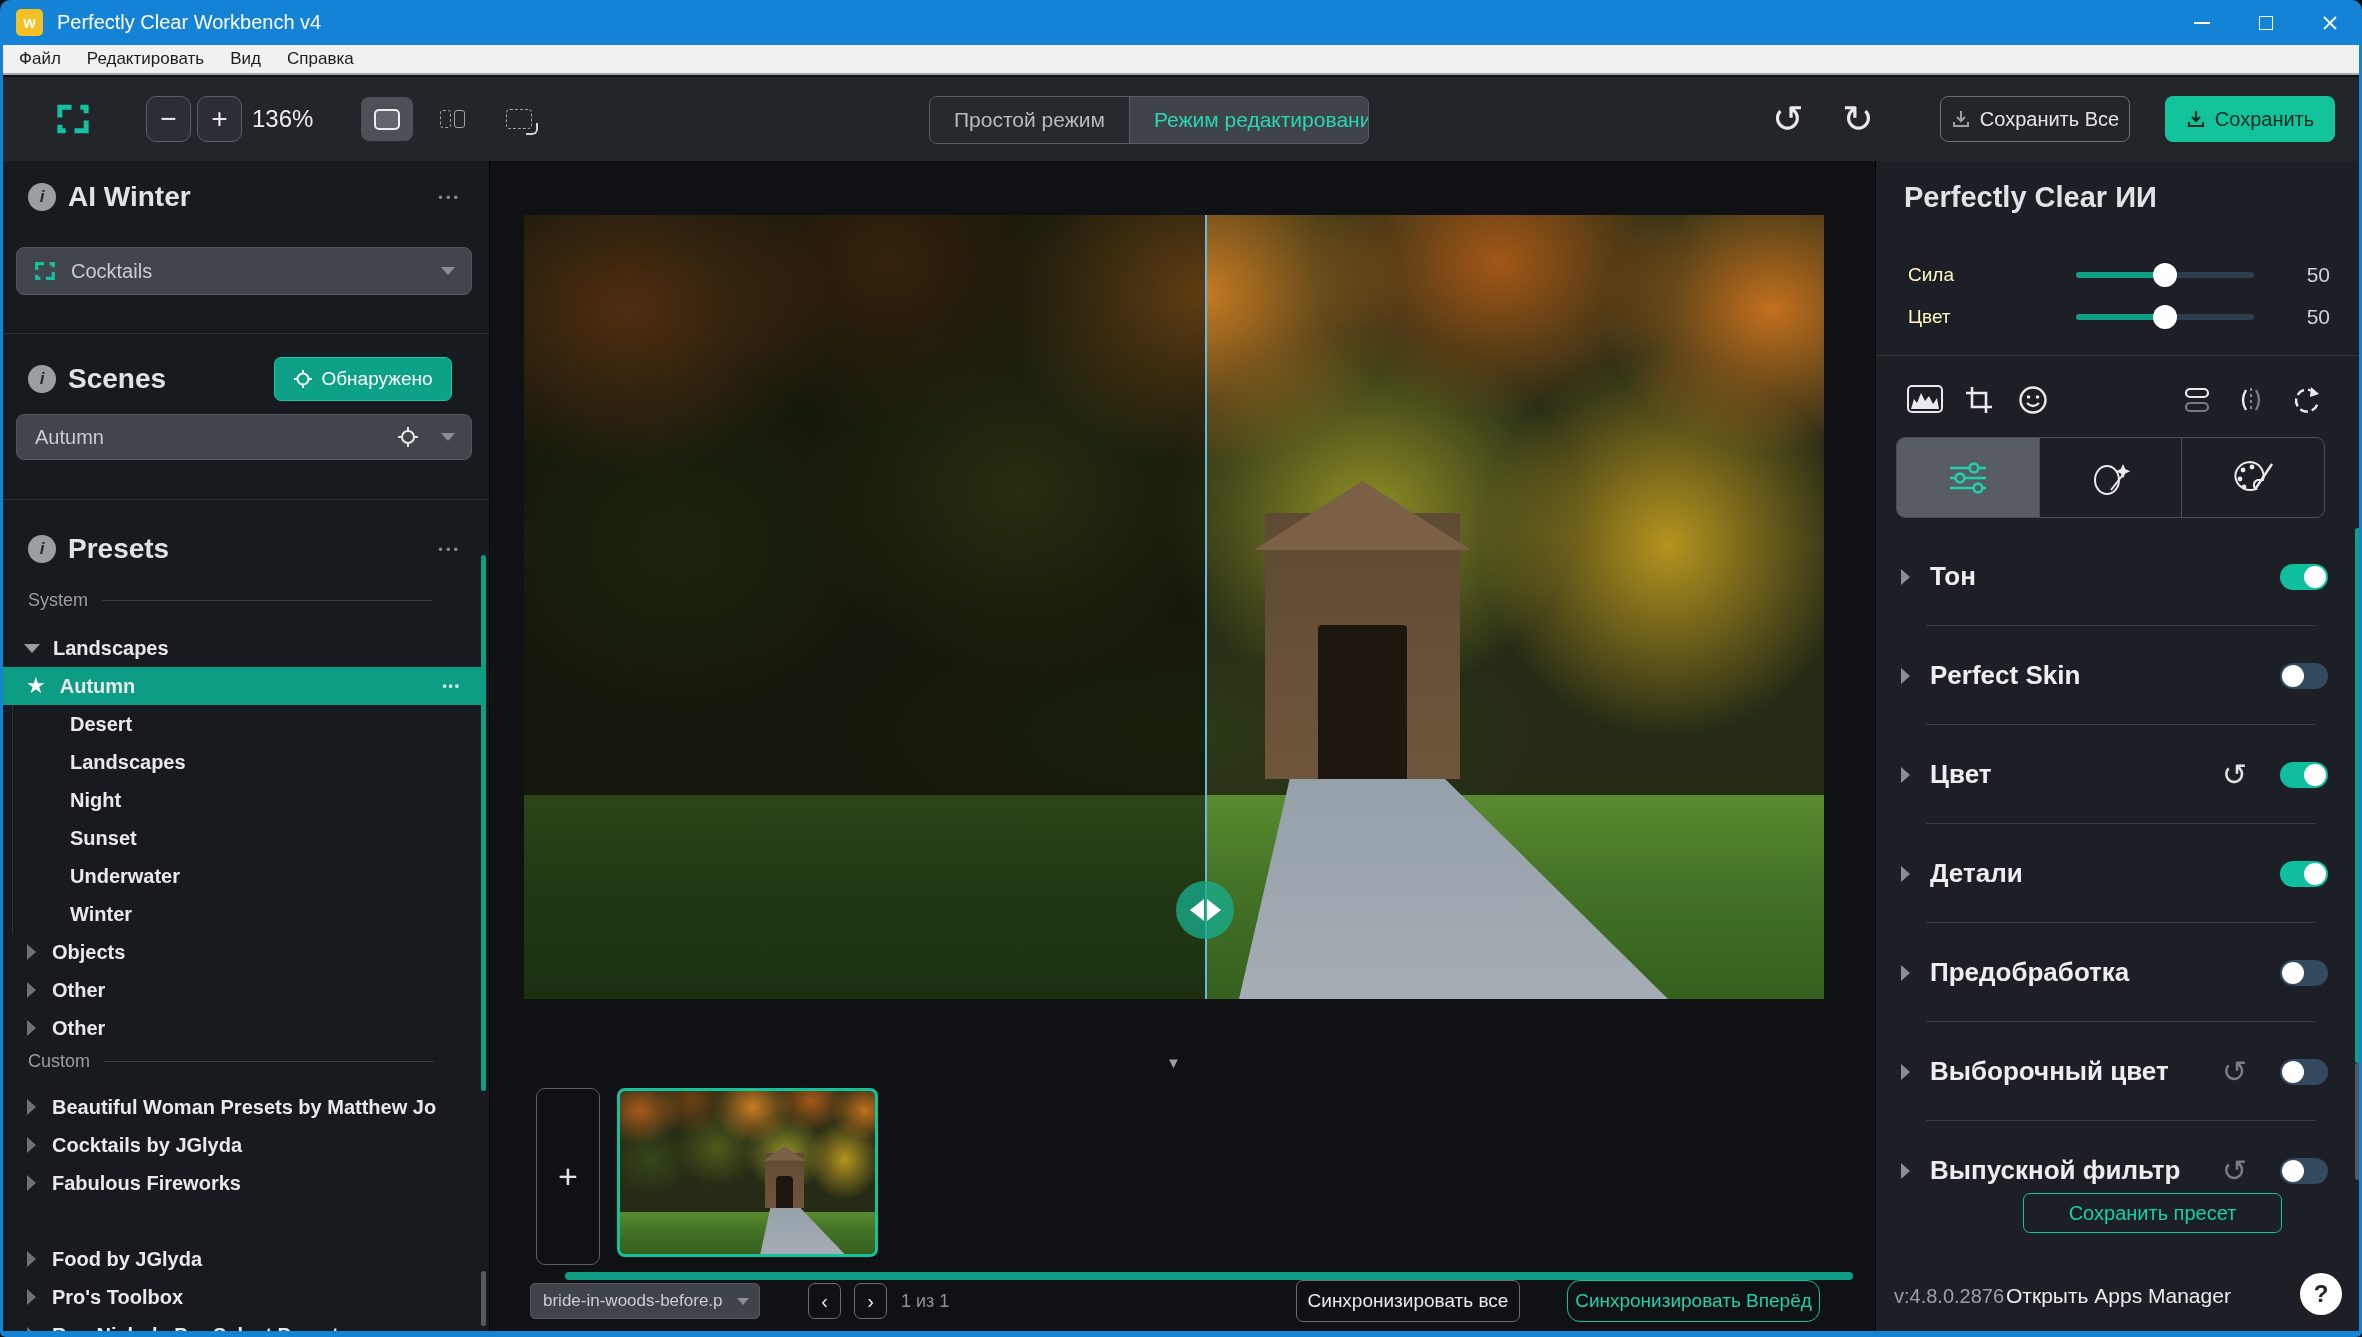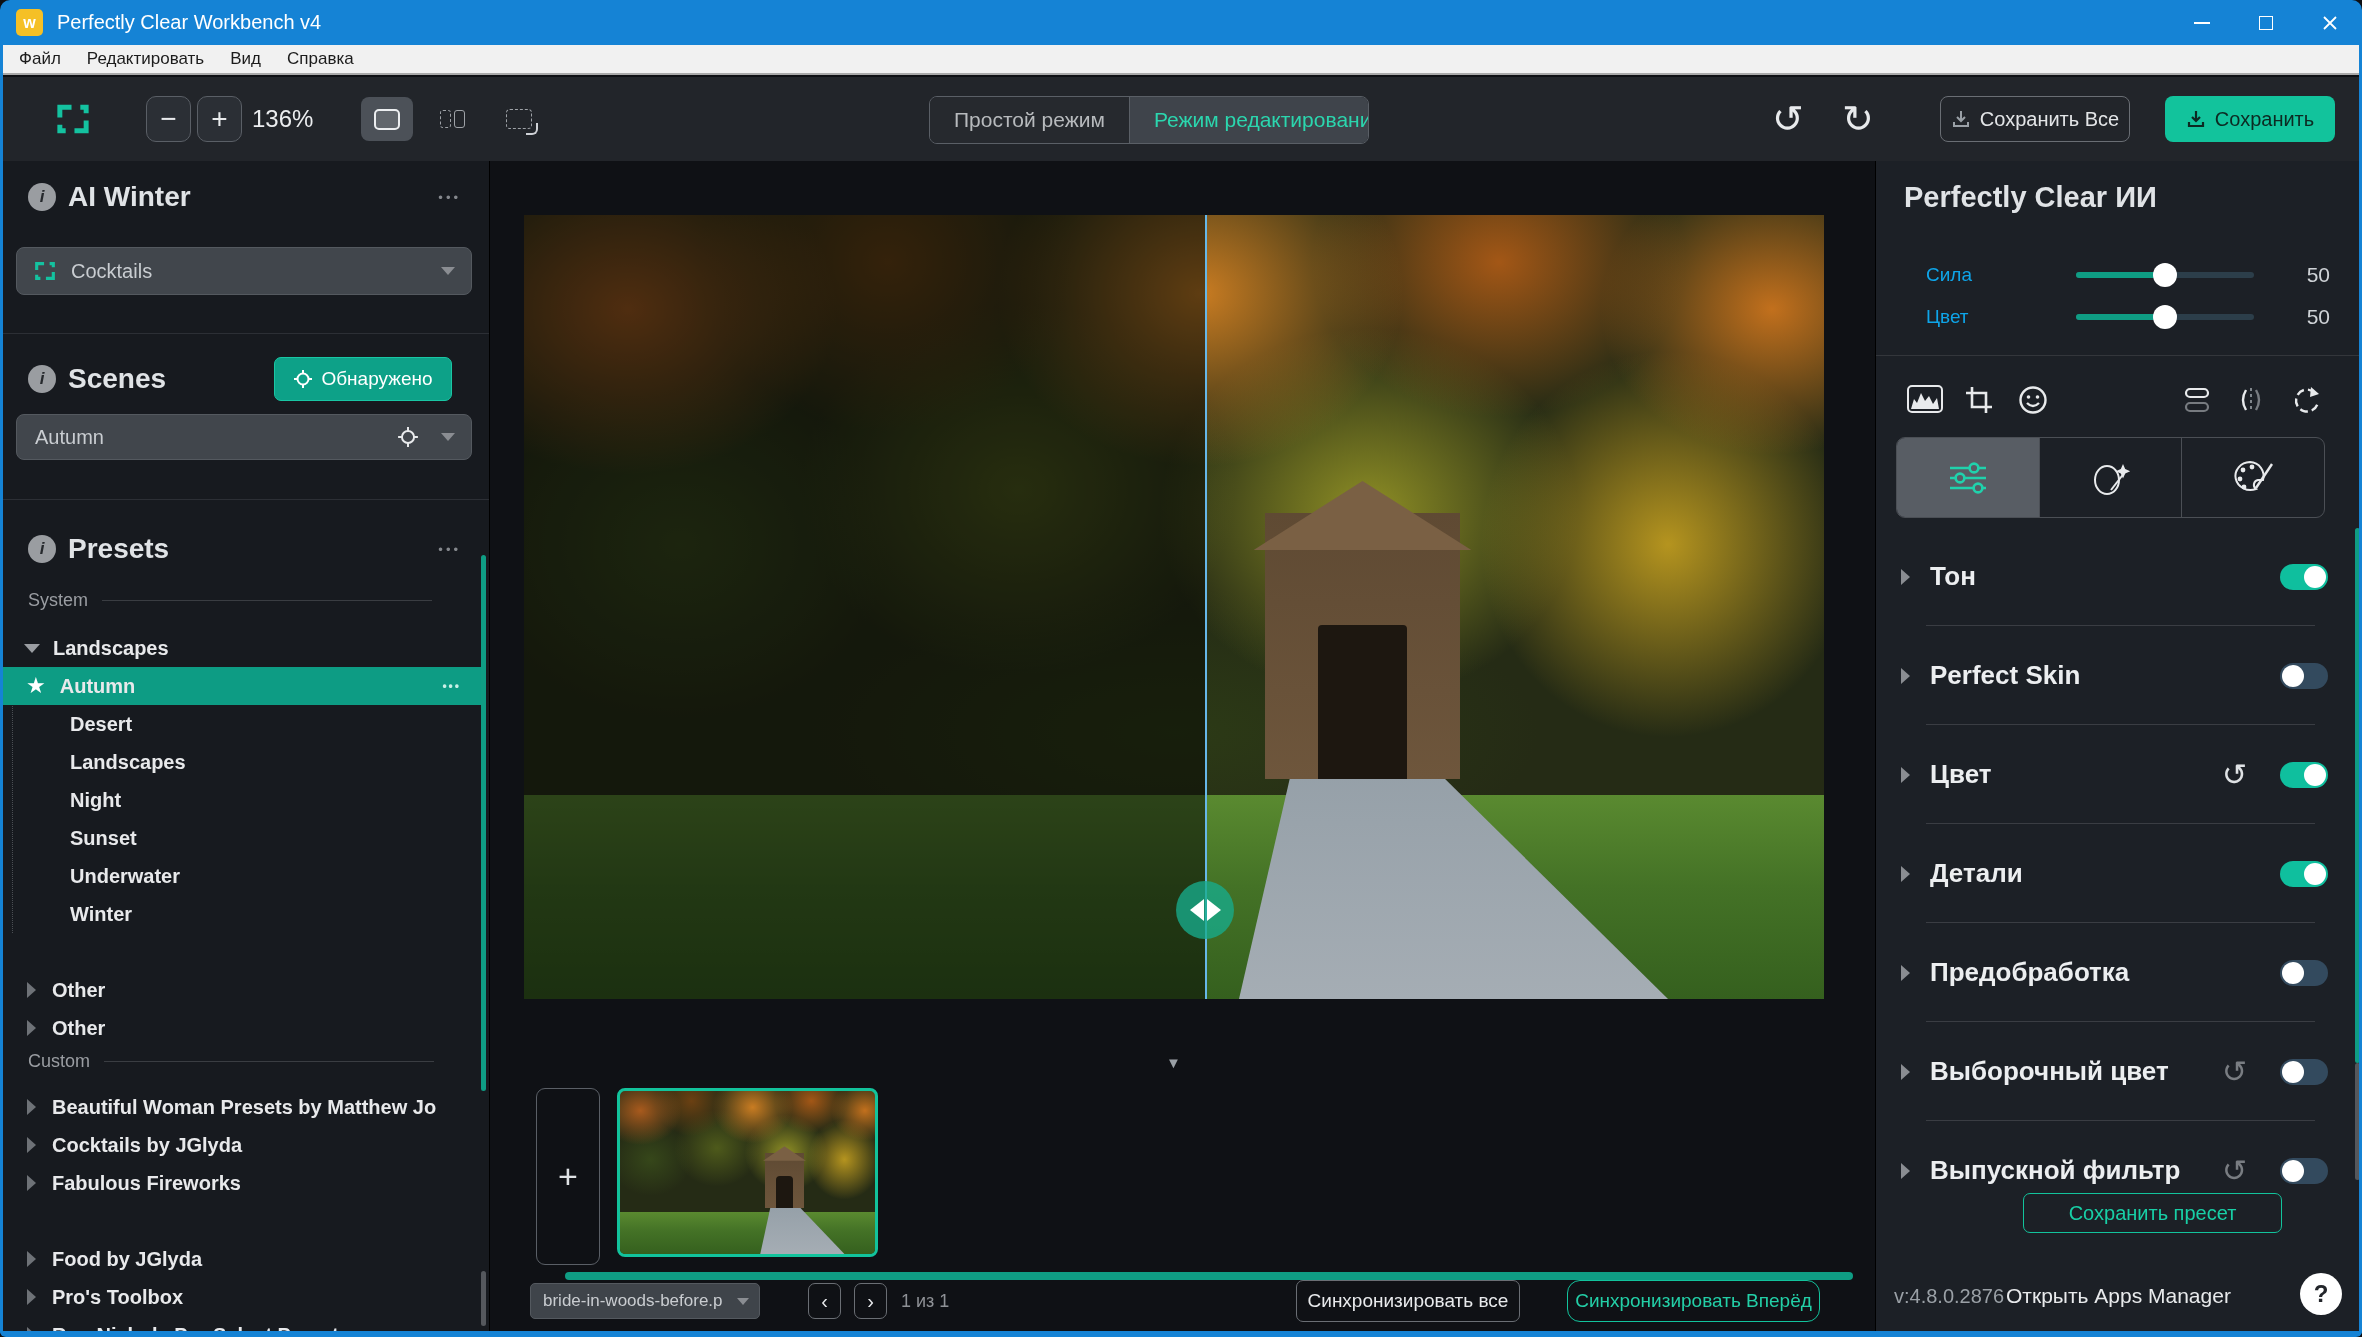--- a/index.html
+++ b/index.html
@@ -147,21 +147,21 @@
   .nav-prev { left:318px; } .nav-next { left:364px; }
   .footer-counter { position:absolute; left:411px; top:1122px; height:36px; line-height:36px; color:#8e9196; font-size:18px; }
   .sync-all { position:absolute; left:806px; top:1119px; width:224px; height:42px; border:1px solid #6a6e74;
     border-radius:7px; color:#e8eaec; font-size:19px; display:flex; align-items:center; justify-content:center; }
   .sync-fwd { position:absolute; left:1077px; top:1119px; width:253px; height:42px; border:1px solid #12c39c;
     border-radius:13px; color:#23cfa7; font-size:19px; display:flex; align-items:center; justify-content:center; }
 
   
   .rp-title { position:absolute; left:28px; top:20px; color:#e0e3e6; font-size:29px; font-weight:bold; }
   .rp-slider-row { position:absolute; left:0; right:0; height:36px; display:flex; align-items:center; }
-  .rps-label { position:absolute; left:50px; color:#0ea5e9; font-size:19px; }
+  .rps-label { position:absolute; left:32px; color:#fef9c3; font-size:19px; }
   .rps-track { position:absolute; left:200px; width:178px; height:6px; border-radius:3px; background:#2c3e4a; }
   .rps-fill { position:absolute; left:0; top:0; bottom:0; width:50%; background:#0f9d84; border-radius:3px; }
   .rps-knob { position:absolute; left:calc(50% - 12px); top:-9px; width:24px; height:24px; background:#fff; border-radius:50%; }
   .rps-value { position:absolute; right:32px; color:#cfd3d7; font-size:21px; }
   .rp-divider { position:absolute; left:0; right:0; top:194px; height:1px; background:#33363b; }
   .rp-icons { position:absolute; left:0; right:0; top:216px; height:50px; }
   .rp-ico { position:absolute; top:8px; }
   .rp-tabs { position:absolute; left:20px; top:276px; width:429px; height:81px; border:1px solid #4b4f55;
     border-radius:9px; display:flex; overflow:hidden; }
   .rp-tab { flex:1; display:flex; align-items:center; justify-content:center; border-right:1px solid #4b4f55; }
@@ -337,20 +337,24 @@
       </div>
       <div class="tree-row" style="top:658px">
         <span class="child-indent">Sunset</span>
       </div>
       <div class="tree-row" style="top:696px">
         <span class="child-indent">Underwater</span>
       </div>
       <div class="tree-row" style="top:734px">
         <span class="child-indent">Winter</span>
       </div>
+      <div class="tree-row" style="top:772px">
+        <span class="tri-right"></span>
+        <span>Objects</span>
+      </div>
       <div class="tree-row" style="top:810px">
         <span class="tri-right"></span>
         <span>Other</span>
       </div>
       <div class="tree-row" style="top:848px">
         <span class="tri-right"></span>
         <span>Other</span>
       </div>
 
       <div class="group-label" style="top:890px">Custom</div>

